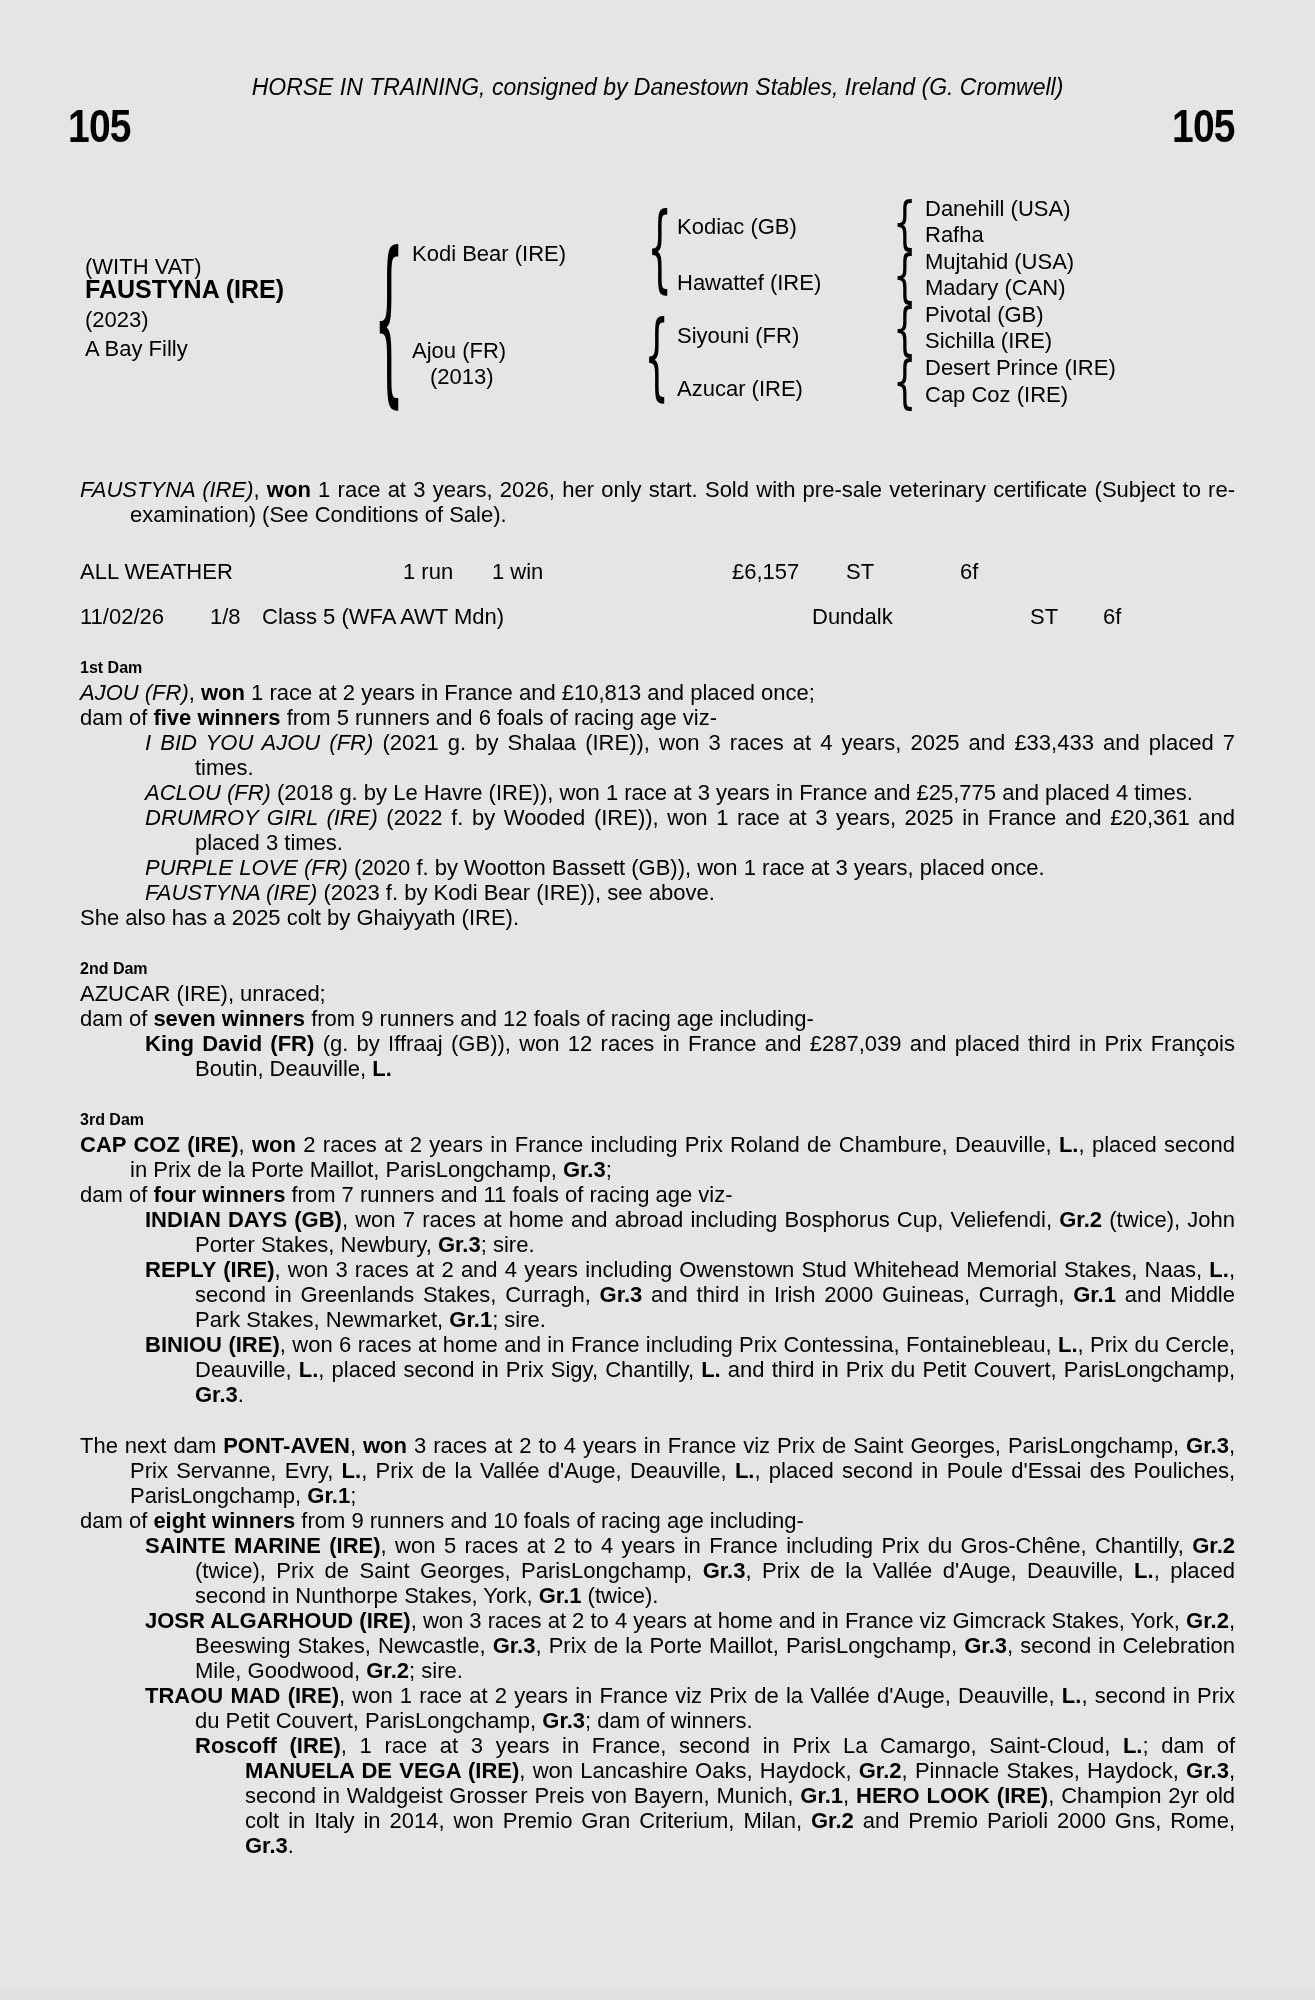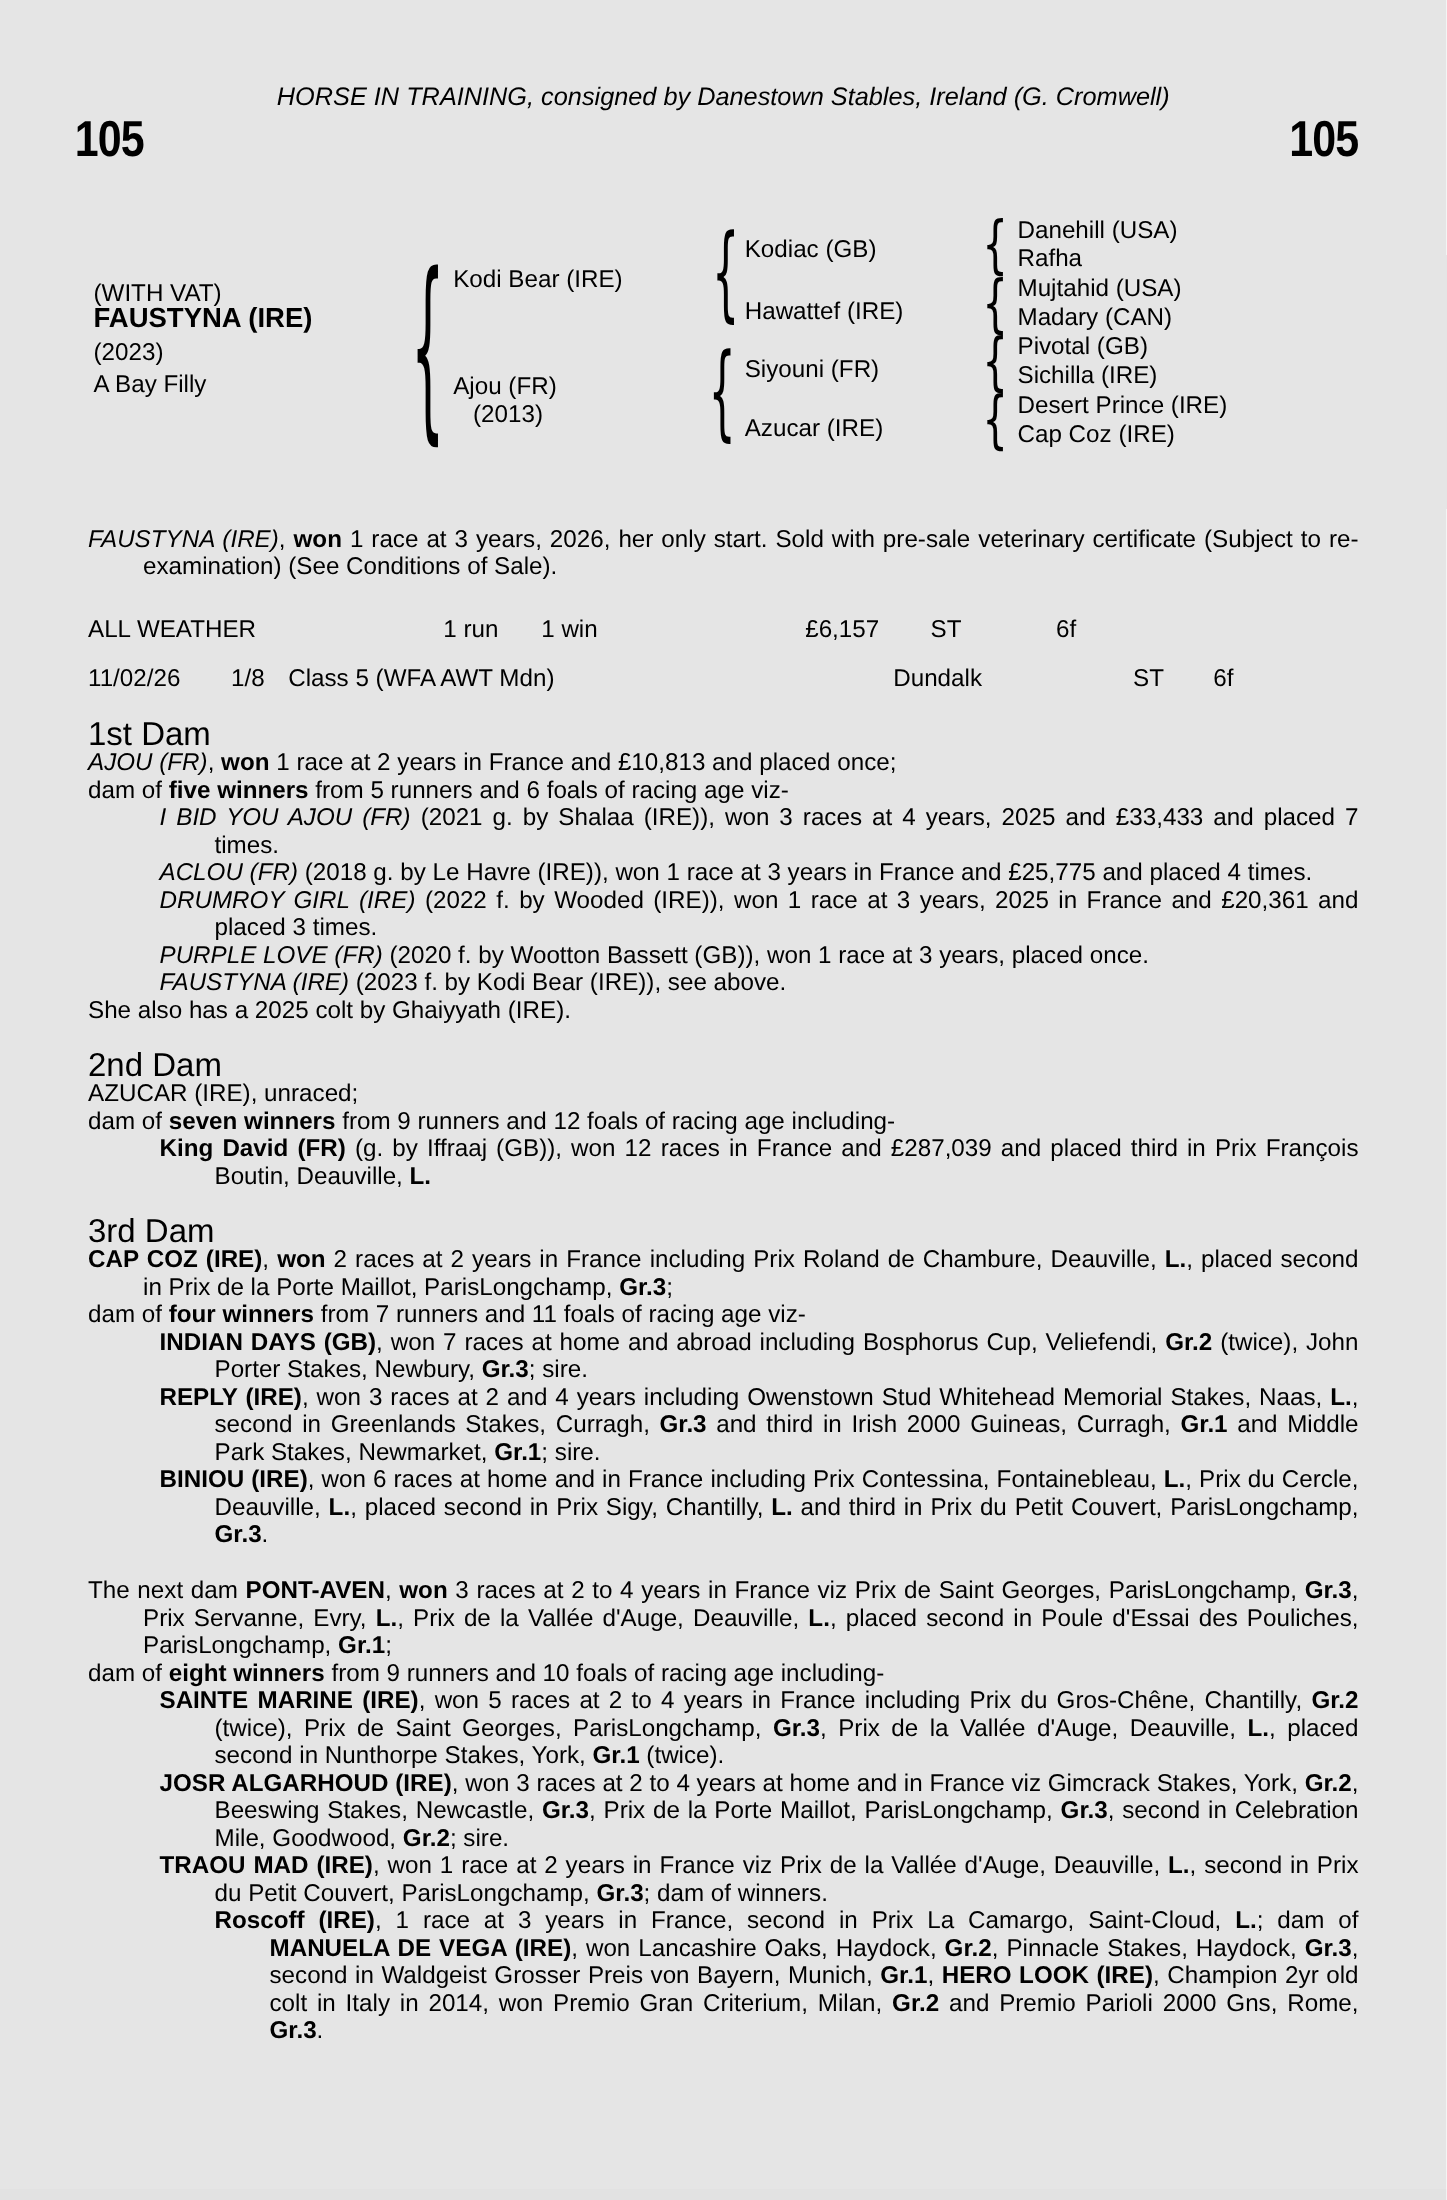--- a/index.html
+++ b/index.html
@@ -46,21 +46,21 @@
   
   .statsrow{position:relative;height:25px;margin-top:32px;font-size:22px;line-height:25px;}
   .statsrow span{position:absolute;white-space:nowrap;}
   .last3{margin-top:20px;}
   .last3-head{font-size:22px;line-height:25px;}
   .last3-title{font-weight:bold;}
   .last3-sub{font-style:italic;}
   .lastrow{position:relative;height:25px;font-size:22px;line-height:25px;}
   .lastrow span{position:absolute;white-space:nowrap;}
   .section{margin-top:26px;}
-  .section-heading{font-weight:normal;font-size:30px;line-height:25px;}
+  .section-heading{font-weight:bold;font-size:16px;line-height:25px;}
   .page-edge{position:absolute;left:0;bottom:0;width:100%;height:10px;background:#e2e2e2;}
 </style>
 </head>
 <body>
 
 <div class="page">
 
   <div class="consignor">HORSE IN TRAINING, consigned by Danestown Stables, Ireland (G. Cromwell)</div>
 
   <div class="content">

